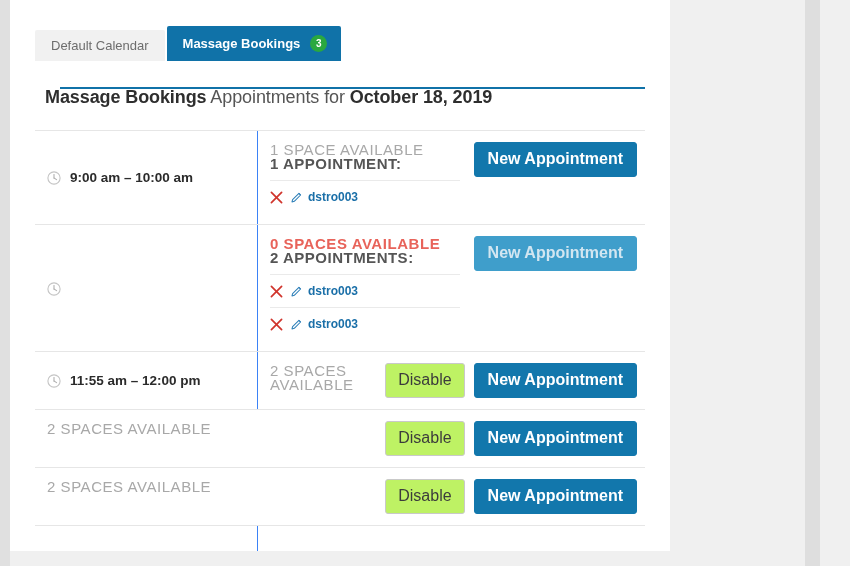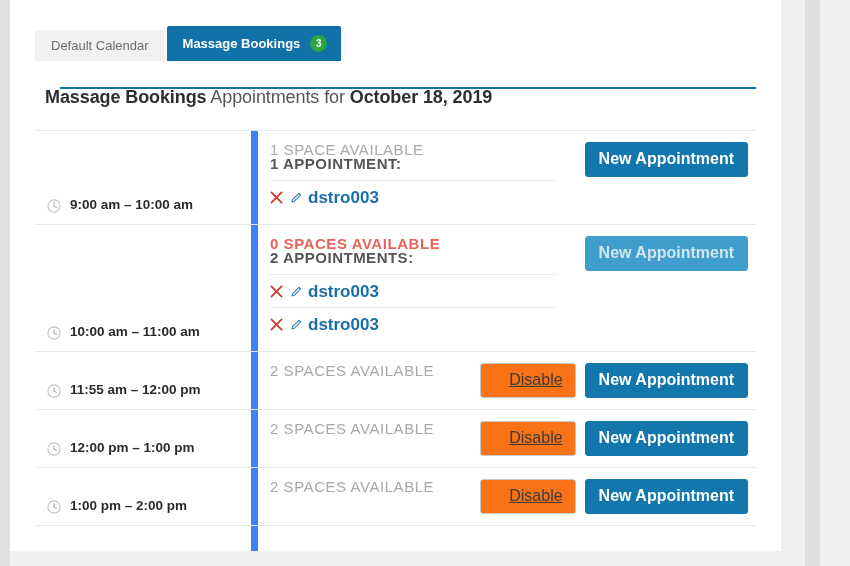--- a/index.html
+++ b/index.html
@@ -24,21 +24,21 @@
     position: absolute; left: 805px; top: 0; width: 15px; height: 566px;
     background: #dedede;
   }
   .far-right {
     position: absolute; left: 820px; top: 0; width: 30px; height: 566px;
     background: #f0f0f0;
   }
   .page {
     position: absolute;
     left: 10px; top: 0;
-    width: 771px; height: 551px;
+    width: 660px; height: 551px;
     background: #ffffff;
     overflow: hidden;
   }
 
   
   .tabbar {
     position: relative;
     margin: 26px 0 0 25px;
     height: 35px;
     display: flex;
@@ -103,23 +103,23 @@
     border-top: 1px solid #e6e6e6;
   }
   .slot {
     display: flex;
     border-bottom: 1px solid #e6e6e6;
     min-height: 39px;
   }
   .slot-time {
     width: 223px;
     flex: 0 0 223px;
-    border-right: 7px solid #3b82f6;
-    display: flex;
-    align-items: flex-end;
+    border-right: 1px solid #3b82f6;
+    display: flex;
+    align-items: center;
     padding: 11px 0 11px 12px;
   }
   .clock-icon {
     flex: 0 0 auto;
     margin: 1px 9px 0 0;
     display: block;
   }
   .time-label {
     font-size: 13.5px;
     font-weight: bold;
@@ -157,21 +157,21 @@
   .appt-list { margin-top: 9px; max-width: 288px; }
   .appt-row {
     border-top: 1px solid #eaeaea;
     padding: 9px 0 8px 0;
     display: flex;
     align-items: center;
   }
   .x-icon { margin-right: 7px; cursor: pointer; display: block; }
   .pencil-icon { margin-right: 5px; cursor: pointer; display: block; }
   .appt-name {
-    font-size: 17px;
+    font-size: 12px;
     font-weight: bold;
     color: #1a6fa8;
     cursor: pointer;
     line-height: 15px;
   }
   .body-actions {
     flex: 0 0 auto;
     display: flex;
     align-items: flex-start;
     gap: 9px;
@@ -193,26 +193,25 @@
     color: #ffffff;
     border-color: #1277ac;
   }
   .btn-primary.disabled {
     background: #3f9ecb;
     border-color: #3f9ecb;
     color: #d2e6f1;
     cursor: default;
   }
   .btn-secondary {
-    background: #f97316;
+    background: #bef264;
     color: #3c3c3c;
     border: 1px solid #c9c9c9;
     font-weight: normal;
-    padding: 8px 12px 9px 28px;
-    text-decoration: underline;
+    padding: 8px 12px 9px 12px;
   }
 </style>
 </head>
 <body>
 
 <div class="viewport">
   <div class="left-gutter"></div>
 
   <div class="page">
 
@@ -264,21 +263,20 @@
             </div>
           </div>
         </div>
         <div class="slot">
           <div class="slot-time">
             <svg class="clock-icon" width="14" height="14" viewBox="0 0 14 14">
               <circle cx="7" cy="7" r="6.1" fill="none" stroke="#c4c4c4" stroke-width="1.1"></circle>
               <line x1="7" y1="7" x2="7" y2="3.6" stroke="#b0b0b0" stroke-width="1.1" stroke-linecap="round"></line>
               <line x1="7" y1="7" x2="9.6" y2="8.6" stroke="#b0b0b0" stroke-width="1.1" stroke-linecap="round"></line>
             </svg>
-            <span class="time-label">10:00 am – 11:00 am</span>
           </div>
           <div class="slot-body">
             <div class="body-left">
               <div class="avail zero">0 SPACES AVAILABLE</div>
               <div class="appt-count">2 APPOINTMENTS:</div>
               <div class="appt-list">
                 <div class="appt-row">
                   <svg class="x-icon" width="13" height="13" viewBox="0 0 13 13">
                     <line x1="1.4" y1="1.4" x2="11.6" y2="11.6" stroke="#d0342c" stroke-width="1.7" stroke-linecap="round"></line>
                     <line x1="11.6" y1="1.4" x2="1.4" y2="11.6" stroke="#d0342c" stroke-width="1.7" stroke-linecap="round"></line>
@@ -320,47 +318,31 @@
             <div class="body-left">
               <div class="avail">2 SPACES AVAILABLE</div>
             </div>
             <div class="body-actions">
               <button class="btn btn-secondary">Disable</button>
               <button class="btn btn-primary">New Appointment</button>
             </div>
           </div>
         </div>
         <div class="slot">
-          <div class="slot-time">
-            <svg class="clock-icon" width="14" height="14" viewBox="0 0 14 14">
-              <circle cx="7" cy="7" r="6.1" fill="none" stroke="#c4c4c4" stroke-width="1.1"></circle>
-              <line x1="7" y1="7" x2="7" y2="3.6" stroke="#b0b0b0" stroke-width="1.1" stroke-linecap="round"></line>
-              <line x1="7" y1="7" x2="9.6" y2="8.6" stroke="#b0b0b0" stroke-width="1.1" stroke-linecap="round"></line>
-            </svg>
-            <span class="time-label">12:00 pm – 1:00 pm</span>
-          </div>
           <div class="slot-body">
             <div class="body-left">
               <div class="avail">2 SPACES AVAILABLE</div>
             </div>
             <div class="body-actions">
               <button class="btn btn-secondary">Disable</button>
               <button class="btn btn-primary">New Appointment</button>
             </div>
           </div>
         </div>
         <div class="slot">
-          <div class="slot-time">
-            <svg class="clock-icon" width="14" height="14" viewBox="0 0 14 14">
-              <circle cx="7" cy="7" r="6.1" fill="none" stroke="#c4c4c4" stroke-width="1.1"></circle>
-              <line x1="7" y1="7" x2="7" y2="3.6" stroke="#b0b0b0" stroke-width="1.1" stroke-linecap="round"></line>
-              <line x1="7" y1="7" x2="9.6" y2="8.6" stroke="#b0b0b0" stroke-width="1.1" stroke-linecap="round"></line>
-            </svg>
-            <span class="time-label">1:00 pm – 2:00 pm</span>
-          </div>
           <div class="slot-body">
             <div class="body-left">
               <div class="avail">2 SPACES AVAILABLE</div>
             </div>
             <div class="body-actions">
               <button class="btn btn-secondary">Disable</button>
               <button class="btn btn-primary">New Appointment</button>
             </div>
           </div>
         </div>

